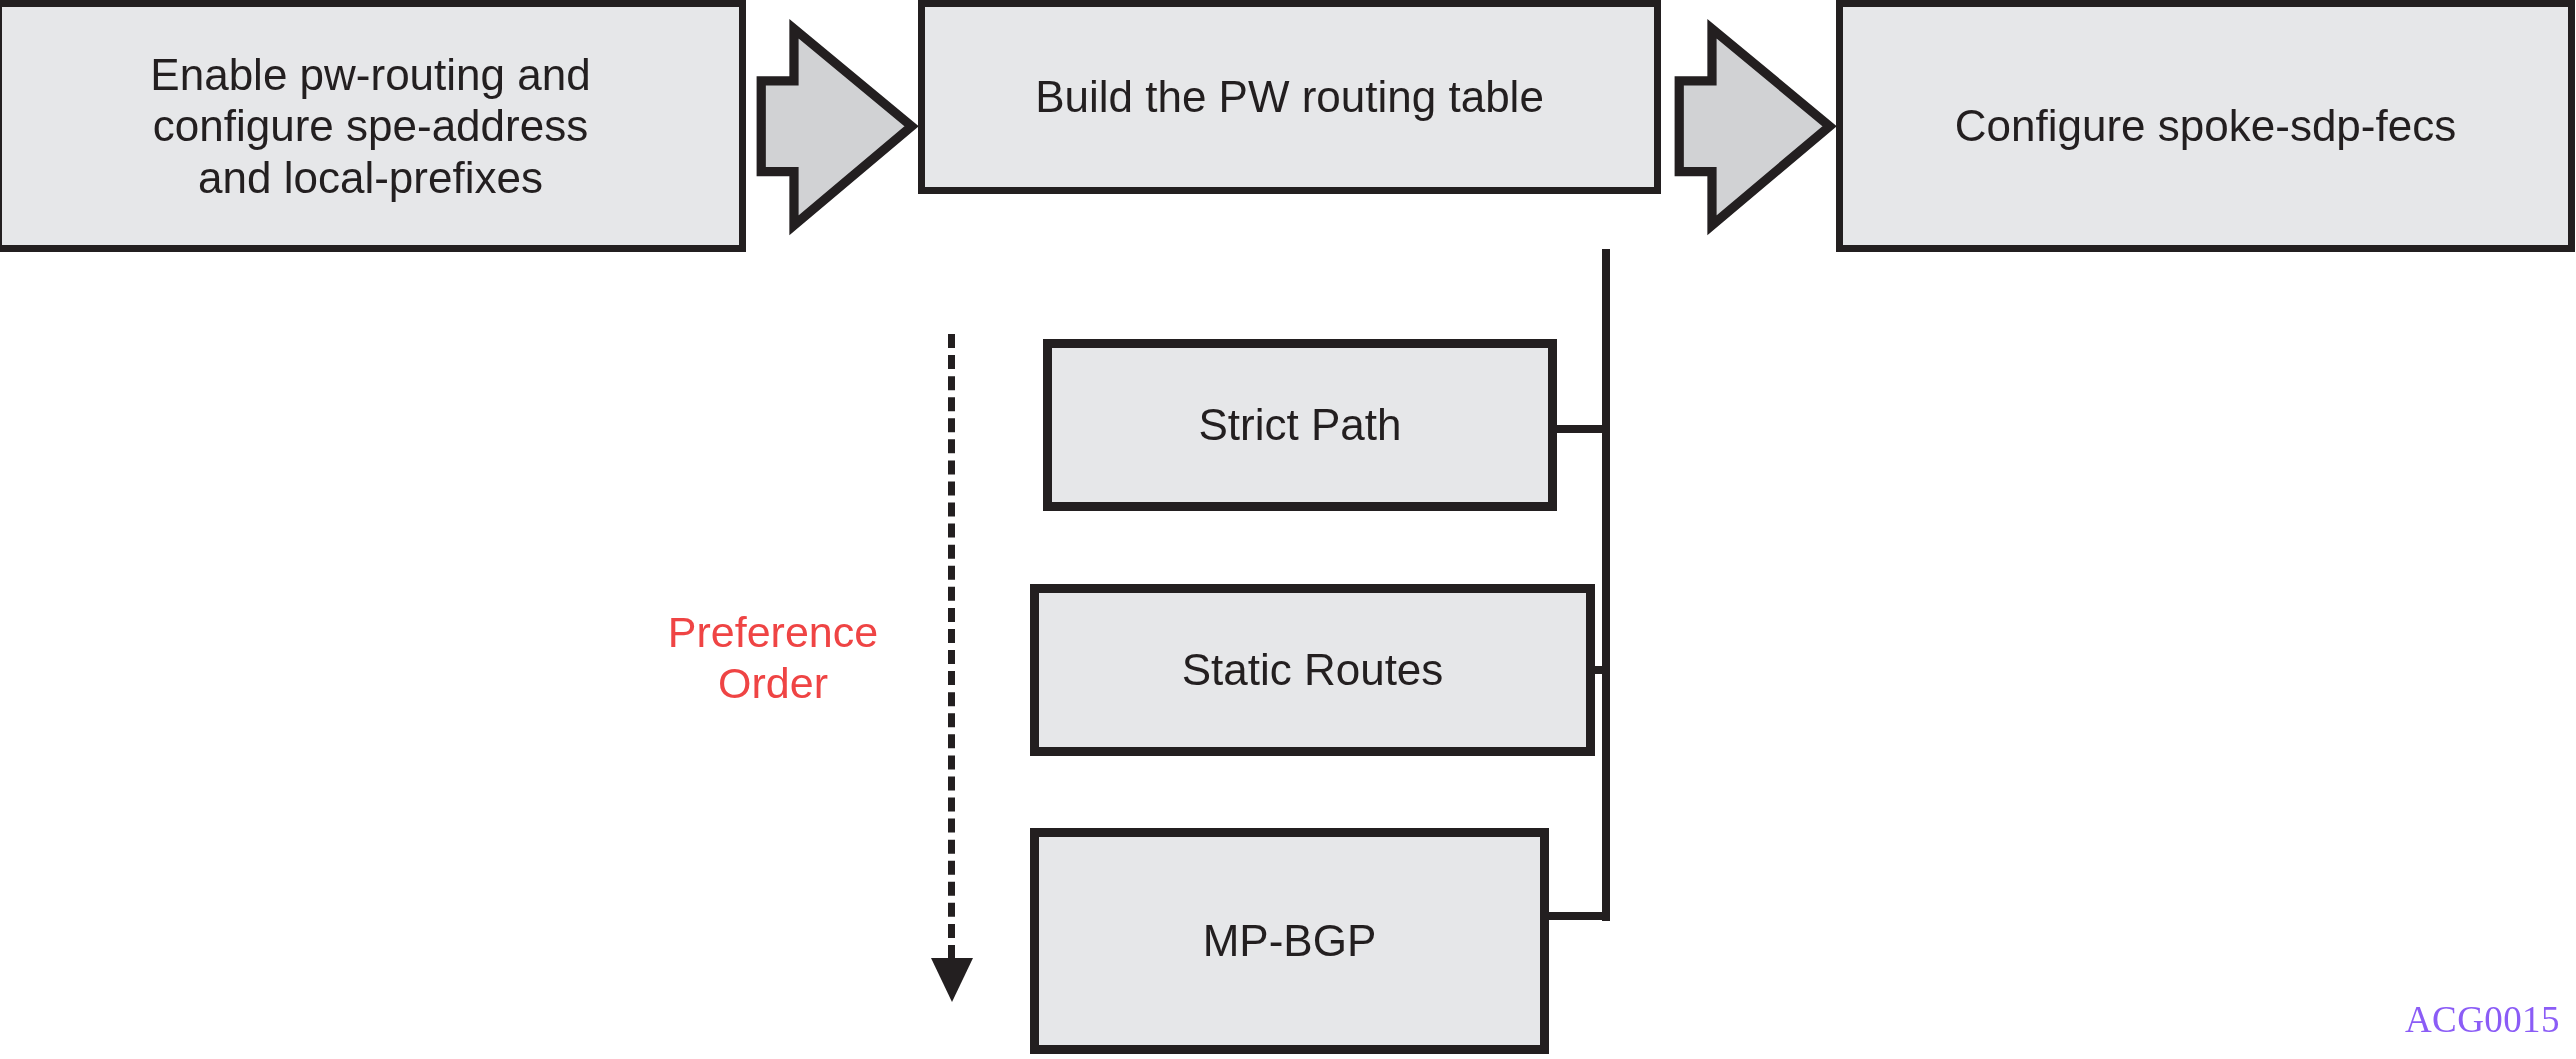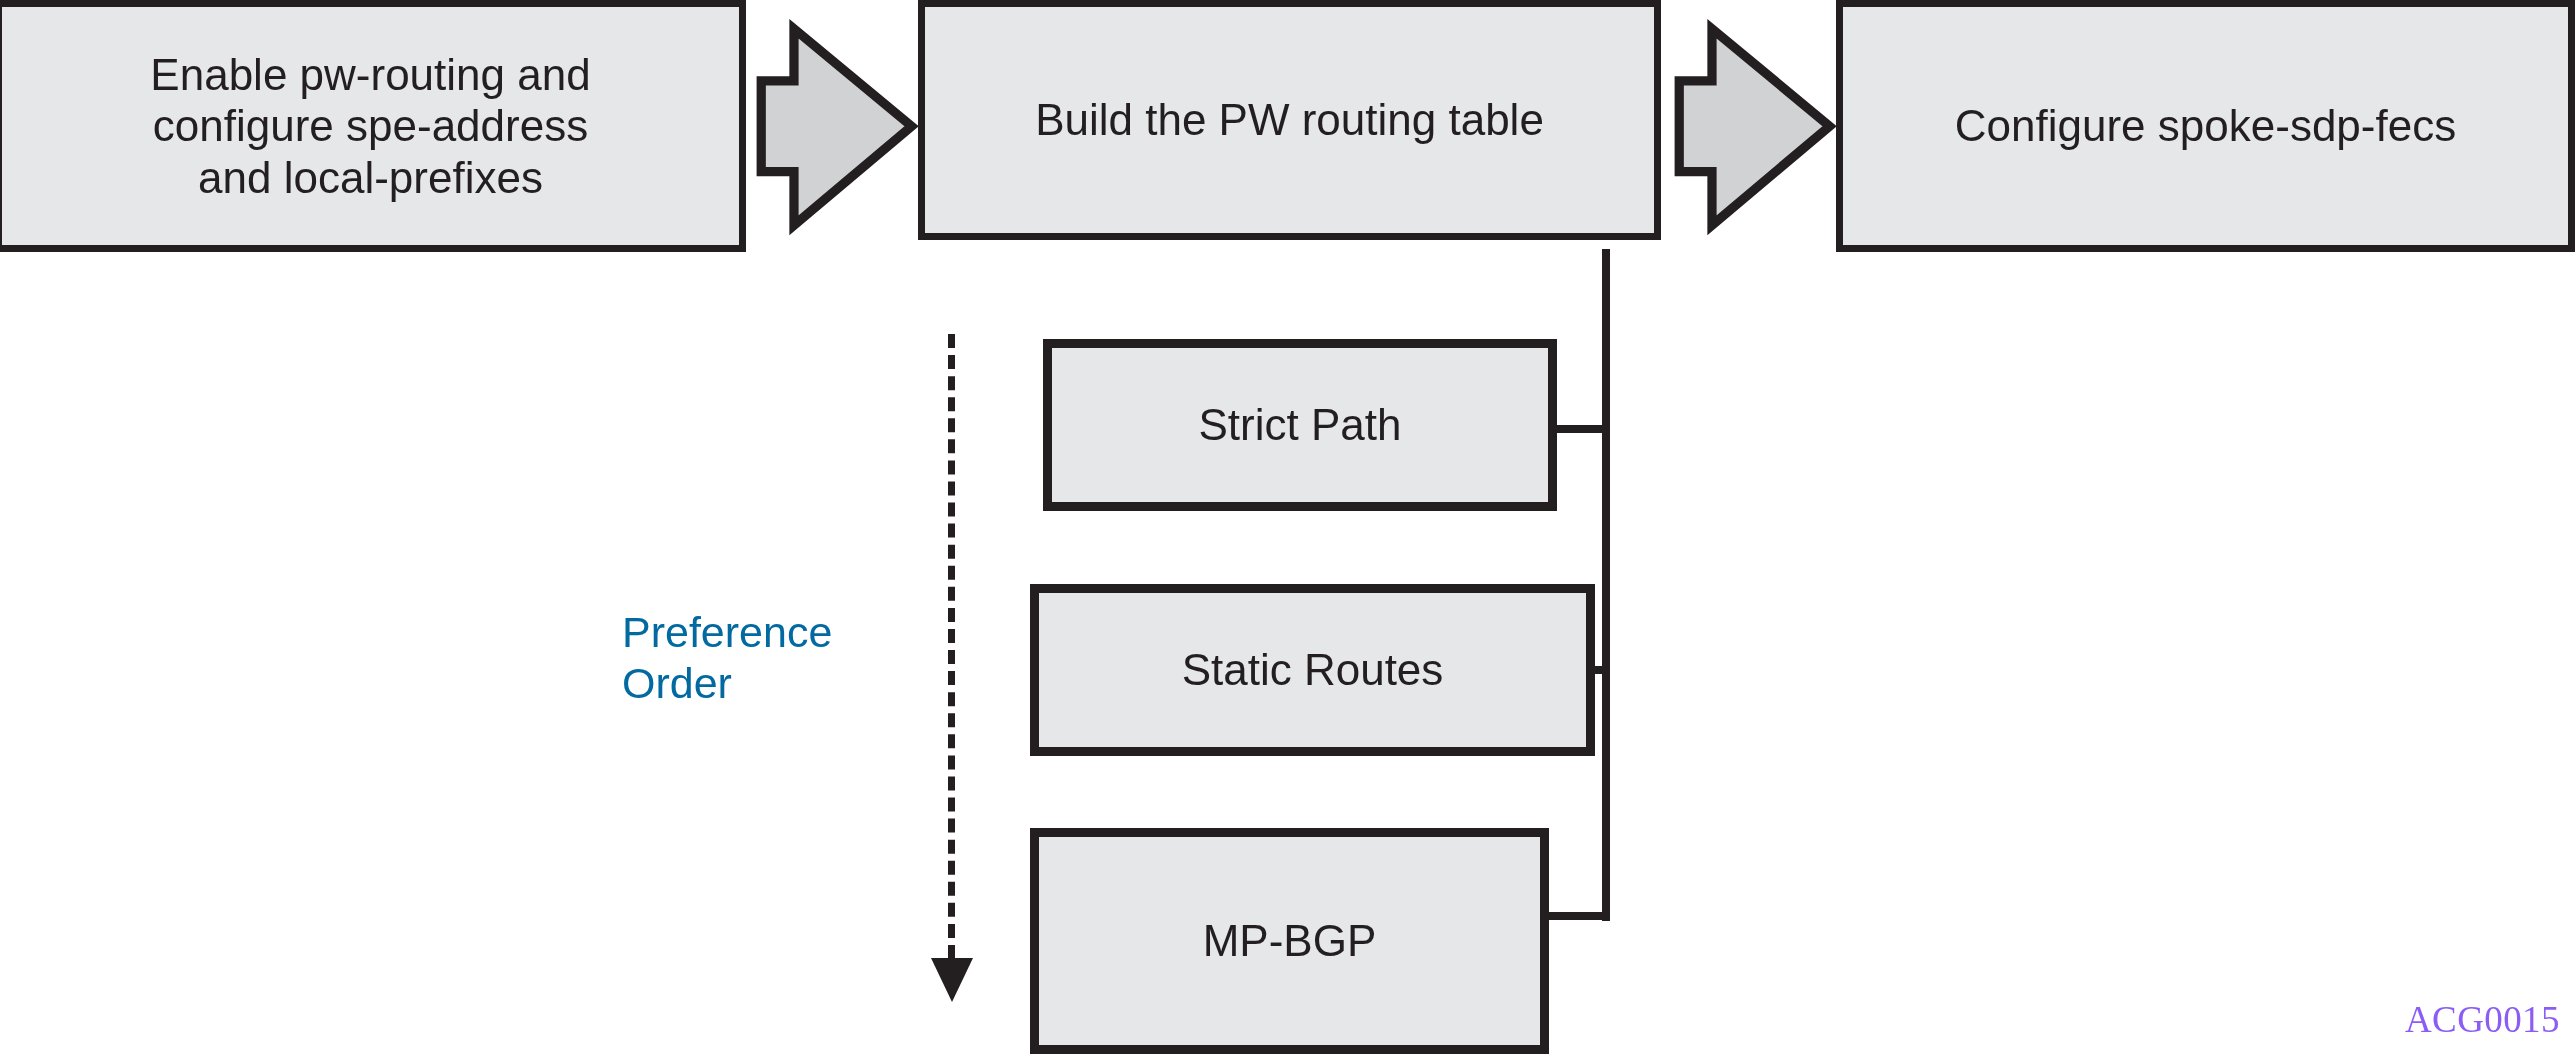--- a/index.html
+++ b/index.html
@@ -58,24 +58,24 @@
     width: 0;
     border-left: 7.6px dashed #231f20;
   }
   .dash-arrowhead {
     position: absolute;
     width: 0;
     height: 0;
   }
   .pref-label {
     position: absolute;
-    color: #0369a1;
+    color: #ef4444;
     font-size: 43px;
     line-height: 1.18;
-    text-align: left;
+    text-align: center;
     font-family: "Liberation Sans", sans-serif;
     white-space: pre-line;
   }
   .figure-id {
     position: absolute;
     color: #8b5cf6;
     font-size: 37px;
     font-family: "Liberation Serif", serif;
     letter-spacing: 0.4px;
   }
@@ -88,21 +88,21 @@
   <div class="stage-box" style="left:-5px; top:0px; width:751px; height:252px; padding:0 22px;">
     <span style="white-space:pre-line;">Enable pw-routing and
 configure spe-address
 and local-prefixes</span>
   </div>
 
   <svg class="arrow-svg" style="left:756px; top:22px; width:165px; height:210px;" viewBox="0 0 196 250">
     <polygon points="45,8 185,124 45,242 45,178 6,178 6,70 45,70" fill="#d1d2d4" stroke="#231f20" stroke-width="11" stroke-linejoin="miter"></polygon>
   </svg>
 
-  <div class="stage-box" style="left:918px; top:0px; width:743px; height:240px; padding:16px 22px;">
+  <div class="stage-box" style="left:918px; top:0px; width:743px; height:194px; padding:16px 22px;">
     <span style="white-space:pre-line;">Build the PW routing table</span>
   </div>
 
   <svg class="arrow-svg" style="left:1674px; top:22px; width:165px; height:210px;" viewBox="0 0 196 250">
     <polygon points="45,8 185,124 45,242 45,178 6,178 6,70 45,70" fill="#d1d2d4" stroke="#231f20" stroke-width="11" stroke-linejoin="miter"></polygon>
   </svg>
 
   <div class="stage-box" style="left:1836px; top:0px; width:739px; height:252px; padding:16px 22px;">
     <span style="white-space:pre-line;">Configure spoke-sdp-fecs</span>
   </div>

